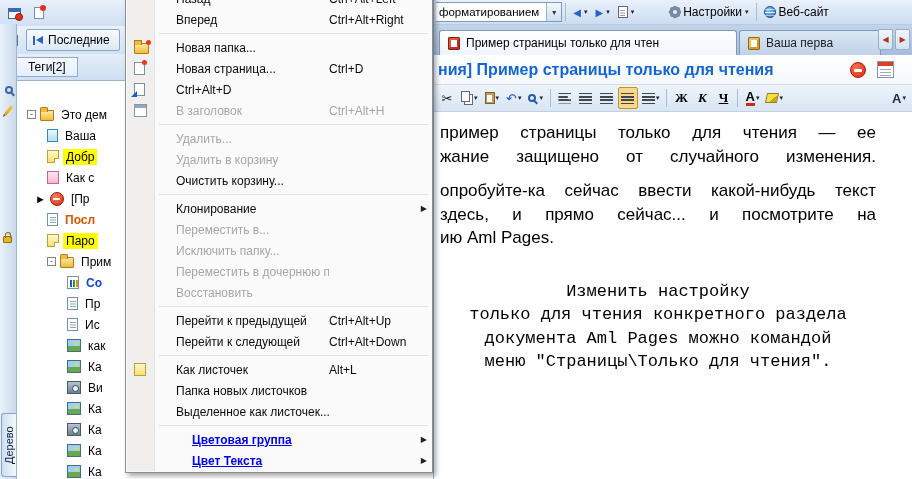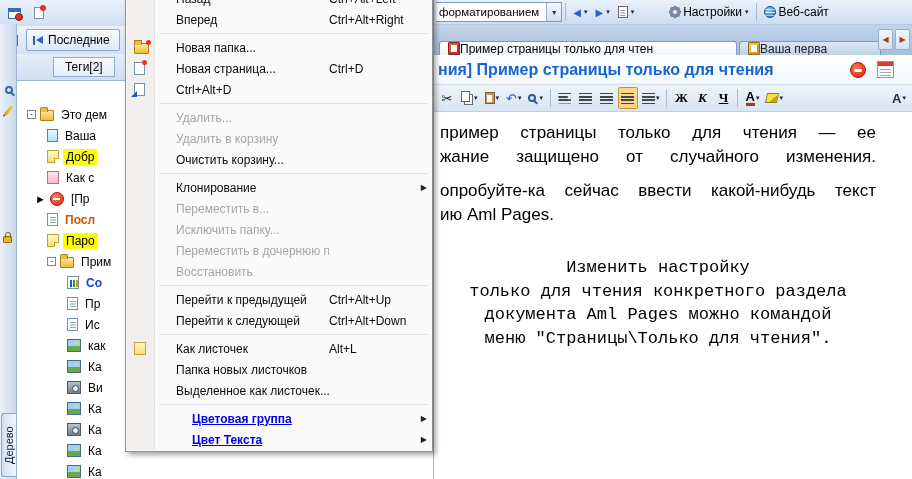--- a/index.html
+++ b/index.html
@@ -29,21 +29,21 @@
 .recent-row{position:absolute;left:0;top:26px;width:125px;height:28px;background:linear-gradient(#e9f1fb,#d2e1f3);display:flex;align-items:center;gap:4px;padding:0 2px;}
 .mini-grid{width:11px;height:11px;border:1px solid #4878c0;position:relative;}
 .mini-grid::before{content:"";position:absolute;left:4px;top:0;bottom:0;width:1px;background:#4878c0;}
 .mini-grid::after{content:"";position:absolute;top:4px;left:0;right:0;height:1px;background:#4878c0;}
 .btn-recent{height:22px;display:flex;align-items:center;gap:5px;padding:0 9px 0 6px;border:1px solid #8aa8cc;border-radius:2px;background:linear-gradient(#f8fbfe,#dce8f7);}
 .ic-last{display:inline-flex;align-items:center;}
 .ic-last .bar{width:2px;height:9px;background:#2e62c0;margin-right:1px;}
 .ic-last .tri{width:0;height:0;border-top:4.5px solid transparent;border-bottom:4.5px solid transparent;border-right:7px solid #2e62c0;}
 .tags-row{position:absolute;left:0;top:54px;width:125px;height:26px;background:linear-gradient(#e4eefa,#cfdff2);display:flex;align-items:center;gap:5px;padding:0 4px;}
 .g-arrow{color:#2a62c4;font-size:9px;}
-.tags-box{height:20px;display:flex;align-items:center;padding:0 11px;border:1px solid #92aacb;background:linear-gradient(#f7fafd,#e4eefa);margin-left:37px;}
+.tags-box{height:20px;display:flex;align-items:center;padding:0 11px;border:1px solid #92aacb;background:linear-gradient(#f7fafd,#e4eefa);}
 
 
 .tree-panel{position:absolute;left:17px;top:80px;width:420px;bottom:0;background:#fff;border-top:1px solid #9fb4cf;}
 .tree-list{padding-top:23px;}
 .tree-row{height:21px;display:flex;align-items:center;gap:4px;white-space:nowrap;}
 .tr-label{padding:1px 3px;}
 .tr-label.hl{background:#ffff00;text-align:center;}
 .tr-exp{width:9px;height:9px;flex:0 0 auto;border:1px solid #848484;background:#fff;font-size:9px;line-height:7px;text-align:center;color:#404040;}
 .tr-cursor{color:#000;font-size:11px;margin-right:0;}
 .tic{position:relative;width:14px;height:13px;flex:0 0 auto;display:inline-block;}
@@ -100,21 +100,21 @@
 .g-nav{color:#2a62c4;font-size:10px;}
 .mini-note{width:10px;height:12px;background:#fff;border:1px solid #667;position:relative;}
 .mini-note::after{content:"";position:absolute;left:1.5px;top:2.5px;right:1.5px;height:1px;background:#99a;box-shadow:0 2.5px 0 #99a,0 5px 0 #99a;}
 .mini-gear{width:10px;height:10px;background:#7a8aa0;position:relative;border-radius:2px;}
 .mini-gear::before{content:"";position:absolute;inset:0;background:#7a8aa0;transform:rotate(45deg);border-radius:2px;}
 .mini-gear::after{content:"";position:absolute;inset:3px;background:#e8eef8;border-radius:50%;}
 .mini-globe{width:12px;height:12px;border-radius:50%;background:radial-gradient(circle at 35% 30%,#90ccf4,#2868b8);border:1px solid #1c4c88;position:relative;}
 .mini-globe::after{content:"";position:absolute;left:0;right:0;top:4.5px;height:1px;background:rgba(255,255,255,.8);box-shadow:0 -3px 0 rgba(255,255,255,.5),0 3px 0 rgba(255,255,255,.5);}
 
 .tab-row{position:absolute;left:0;top:25px;width:100%;height:30px;background:linear-gradient(#c2d4ea,#a4bedc);display:flex;align-items:flex-end;padding:0 36px 0 5px;}
-.tab{height:14px;display:flex;align-items:center;padding:0 8px;border:1px solid #7e99bb;border-bottom:none;border-radius:3px 3px 0 0;overflow:hidden;white-space:nowrap;font-size:12px;}
+.tab{height:25px;display:flex;align-items:center;gap:6px;padding:0 8px;border:1px solid #7e99bb;border-bottom:none;border-radius:3px 3px 0 0;overflow:hidden;white-space:nowrap;font-size:12px;}
 .tab.active{background:linear-gradient(#ffffff,#f0f5fb);width:298px;}
 .tab.inactive{background:linear-gradient(#dbe7f4,#bfd2e8);width:142px;margin-left:2px;color:#222;}
 .tab-ic{width:12px;height:13px;flex:0 0 auto;background:linear-gradient(135deg,#e05838 0 50%,#c03028 50% 100%);border:1px solid #802018;border-radius:1px;position:relative;}
 .tab-ic::after{content:"";position:absolute;left:2px;top:2px;width:6px;height:7px;background:#fff;}
 .tab-ic.alt{background:linear-gradient(135deg,#f0c050 0 50%,#d89828 50% 100%);border-color:#906818;}
 .tab-scroll{position:absolute;right:2px;top:29px;display:flex;gap:2px;z-index:5;}
 .ts-btn{width:15px;height:21px;border:1px solid #98aecb;border-radius:2px;background:linear-gradient(#f0f6fc,#d4e2f2);display:flex;align-items:center;justify-content:center;font-size:8px;color:#b03418;}
 
 .title-row{position:absolute;left:0;top:55px;width:100%;height:30px;background:linear-gradient(#ffffff,#f4f8fc);border-bottom:1px solid #d4dde8;display:flex;align-items:center;padding:0 72px 0 4px;}
 .title-text{font-size:16px;font-weight:bold;color:#1464d2;white-space:nowrap;overflow:hidden;}
@@ -397,20 +397,21 @@
         </div>
     </div>
 
     <div class="content">
       <div id="para1">
           <div class="jline">пример страницы только для чтения — ее</div>
           <div class="jline">жание защищено от случайного изменения.</div>
         </div>
       <div id="para2" class="p2">
           <div class="jline">опробуйте-ка сейчас ввести какой-нибудь текст</div>
+          <div class="jline">здесь, и прямо сейчас... и посмотрите на</div>
           <div class="lline">ию Aml Pages.</div>
         </div>
       <div id="para3" class="p3">
           <div class="cline">Изменить настройку</div>
           <div class="cline">только для чтения конкретного раздела</div>
           <div class="cline">документа Aml Pages можно командой</div>
           <div class="cline">меню "Страницы\Только для чтения".</div>
         </div>
     </div>
   </div>
@@ -433,20 +434,25 @@
         </div>
         <div class="menu-item">
           <span class="mi-icon mic mic-page-new"></span>
           <span class="mi-label">Новая страница...</span>
           <span class="mi-short">Ctrl+D</span>
         </div>
         <div class="menu-item">
           <span class="mi-icon mic mic-page-child"></span>
           <span class="mi-short">Ctrl+Alt+D</span>
         </div>
+        <div class="menu-item disabled">
+          <span class="mi-icon mic mic-header"></span>
+          <span class="mi-label">В заголовок</span>
+          <span class="mi-short">Ctrl+Alt+H</span>
+        </div>
         <div class="menu-sep"></div>
         <div class="menu-item disabled">
           <span class="mi-label">Удалить...</span>
           <span class="mi-short"></span>
         </div>
         <div class="menu-item disabled">
           <span class="mi-label">Удалить в корзину</span>
           <span class="mi-short"></span>
         </div>
         <div class="menu-item">

